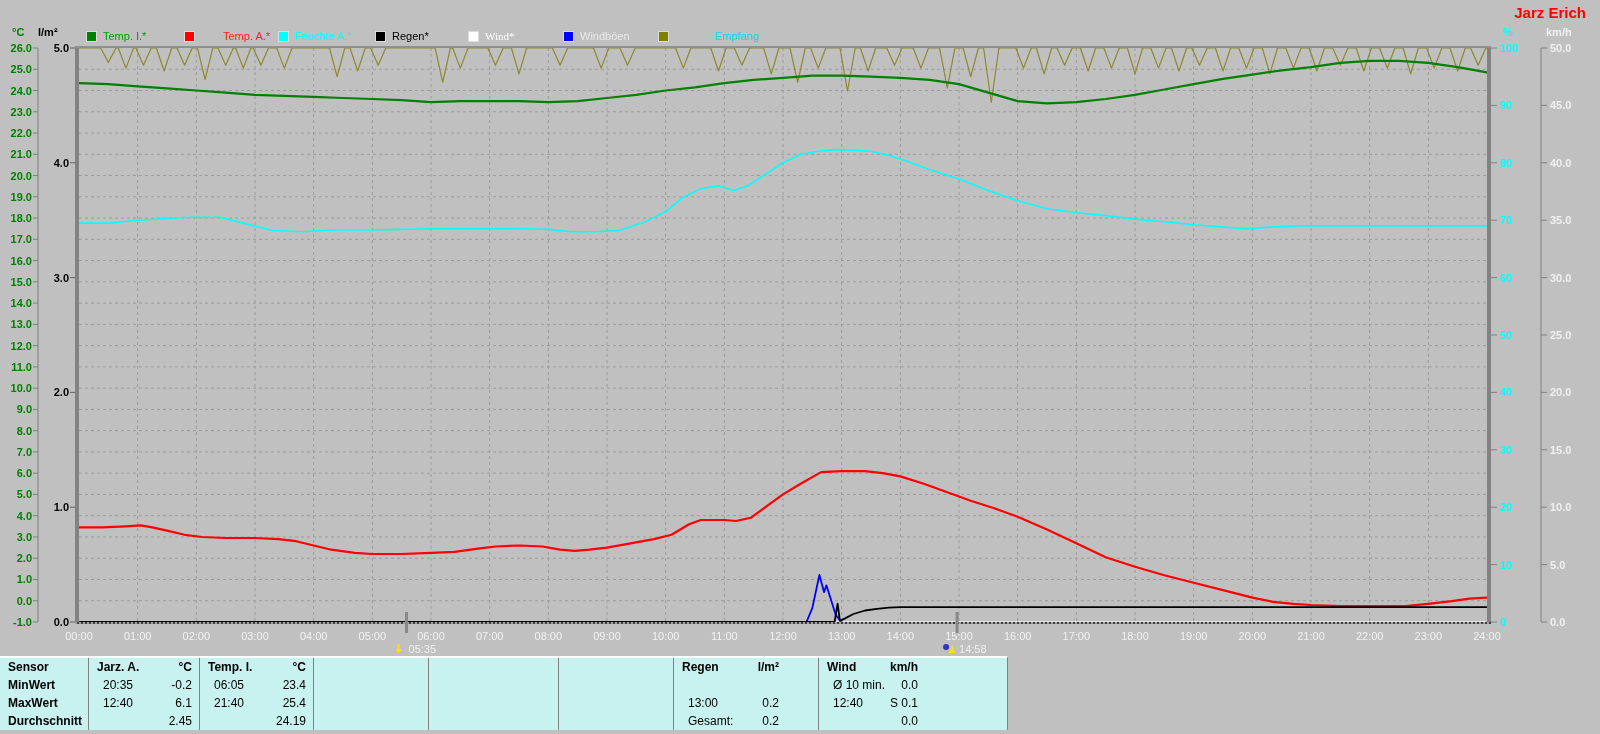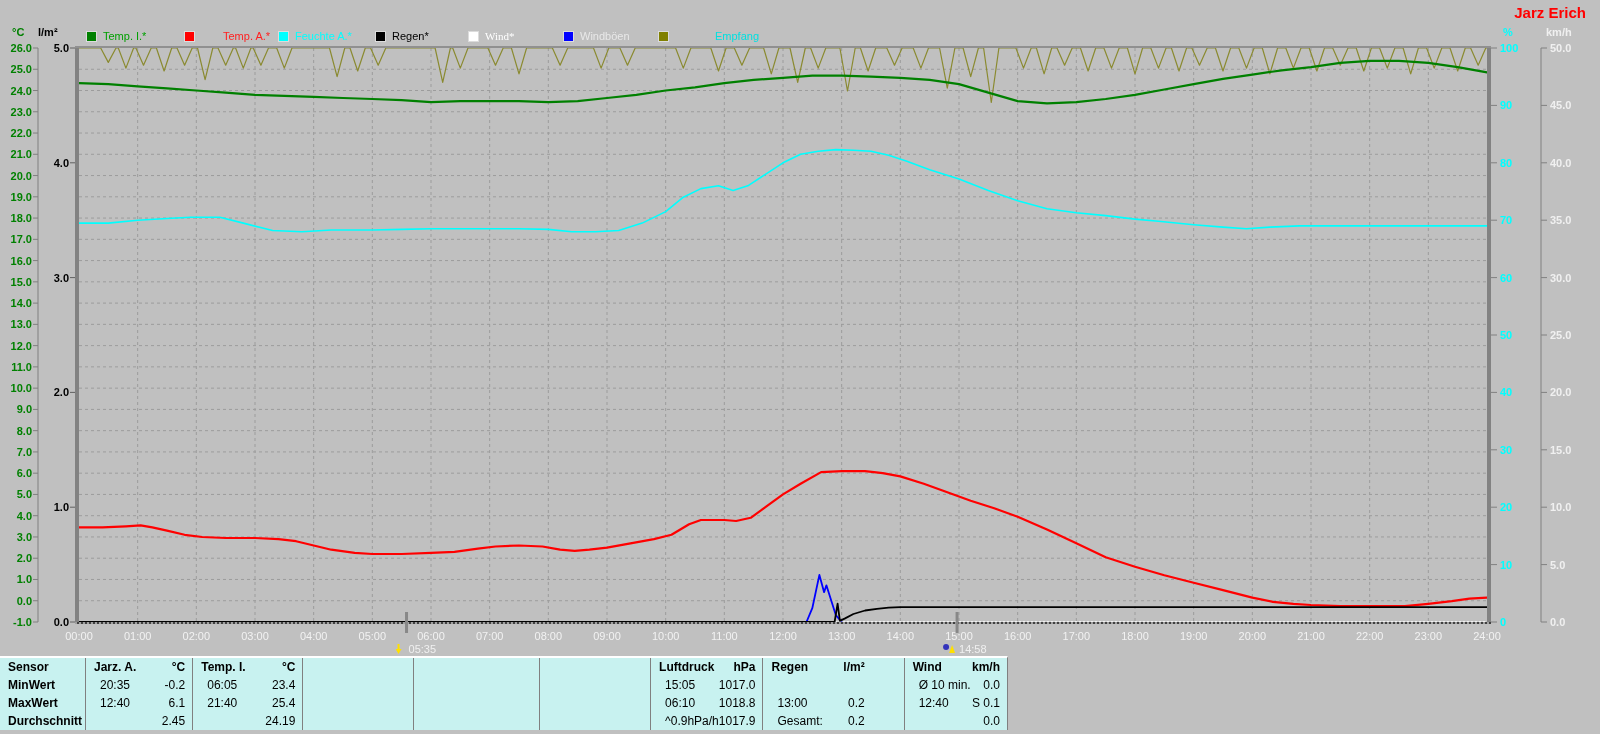--- a/index.html
+++ b/index.html
@@ -386,38 +386,20 @@
         </div>
         <div class="tcell ">
           <span class="a"></span>
           <span class="b"></span>
         </div>
         <div class="tcell ">
           <span class="a"></span>
           <span class="b"></span>
         </div>
       </div>
-      <div class="tcol" style="width: 114px;">
-        <div class="tcell hdr">
-          <span class="a">Luftdruck</span>
-          <span class="b">hPa</span>
-        </div>
-        <div class="tcell ">
-          <span class="a">15:05</span>
-          <span class="b">1017.0</span>
-        </div>
-        <div class="tcell ">
-          <span class="a">06:10</span>
-          <span class="b">1018.8</span>
-        </div>
-        <div class="tcell ">
-          <span class="a">^0.9hPa/h</span>
-          <span class="b">1017.9</span>
-        </div>
-      </div>
       <div class="tcol" style="width: 113px;">
         <div class="tcell hdr">
           <span class="a">Regen</span>
           <span class="b">l/m²</span>
         </div>
         <div class="tcell ">
           <span class="a"></span>
           <span class="b"></span>
         </div>
         <div class="tcell ">

